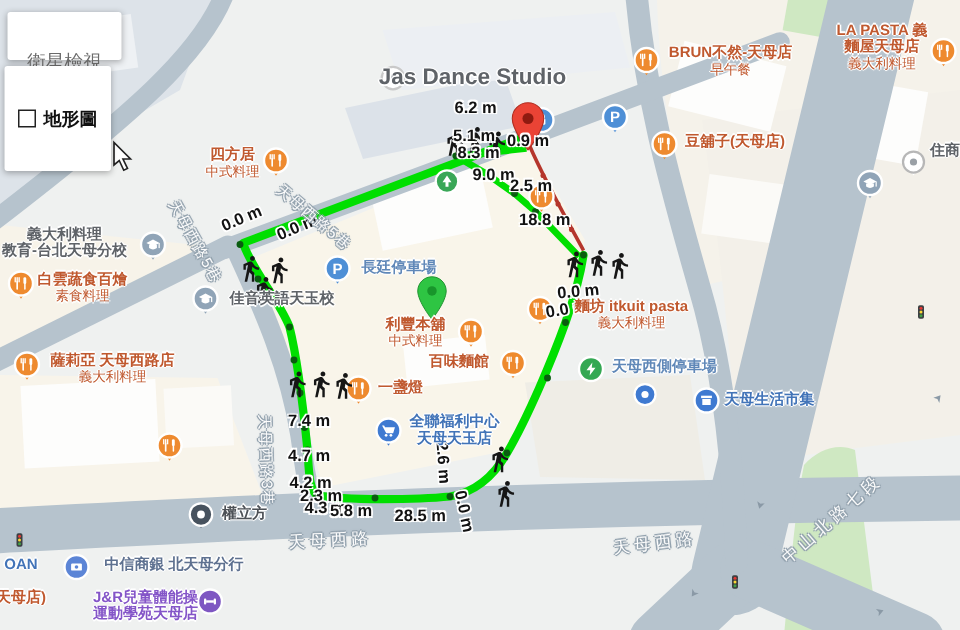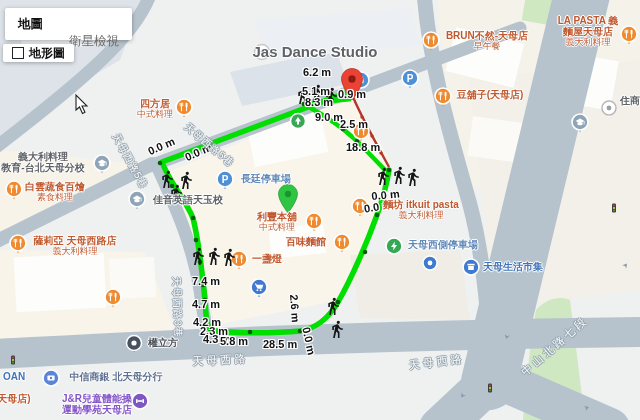--- a/index.html
+++ b/index.html
@@ -16,21 +16,21 @@
   .pp{color:#8455c8}.pbk{color:#5e7190}.pd{color:#4d5156}.pl{color:#7d8fd6}
   .street{font-size:11px;color:#fdfdfd;letter-spacing:3px;transform-origin:0 0;
         text-shadow:-1px 0 0 #93a2ae,1px 0 0 #93a2ae,0 -1px 0 #93a2ae,0 1px 0 #93a2ae,0 0 2px #93a2ae;}
   .lane{letter-spacing:1px;font-size:10px;}
   .ctrl{position:absolute;background:#fff;border-radius:2px;box-shadow:0 1px 4px rgba(0,0,0,.3);
         display:flex;align-items:center;z-index:30;}
   #viewbox{left:5px;top:8px;height:32px;}
   #viewbox .btn{padding:0 13px;font-size:12.5px;line-height:32px;cursor:pointer;}
   #btn-map{font-weight:700;color:#111;}
   #btn-sat{font-weight:400;color:#6b6b6b;margin-top:34px;}
-  #terrainbox{left:3px;top:44px;height:18px;padding:0 9px;font-size:12px;color:#111;font-weight:600;}
+  #terrainbox{left:3px;top:44px;height:38px;padding:16px 9px;font-size:12px;color:#111;font-weight:600;}
   #terrainbox .cb{width:10px;height:10px;border:1.6px solid #222;margin-right:5px;background:#fff;}
 </style>
 </head>
 <body>
 
 <div id="map">
 
 <svg id="base" width="640" height="420" viewBox="0 0 640 420">
   <defs>
     <path id="walker" d="M13.5 5.5c1.1 0 2-.9 2-2s-.9-2-2-2-2 .9-2 2 .9 2 2 2zM9.8 8.9L7 23h2.1l1.8-8 2.1 2v6h2v-7.5l-2.1-2 .6-3C14.8 12 16.8 13 19 13v-2c-1.9 0-3.5-1-4.3-2.4l-1-1.6c-.4-.6-1-1-1.7-1-.3 0-.5.1-.8.1L6 8.3V13h2V9.6l1.8-.7"></path>
@@ -310,20 +310,24 @@
 <div class="lbl poi po" style="left:277px;top:211px">
       <div>利豐本舖</div>
       <div class="sub">中式料理</div>
     </div>
 <div class="lbl poi po" style="left:306px;top:236px">
       <div>百味麵館</div>
     </div>
 <div class="lbl poi po" style="left:267px;top:253px">
       <div>一盞燈</div>
     </div>
+<div class="lbl poi pb" style="left:303px;top:276px">
+      <div>全聯福利中心</div>
+      <div>天母天玉店</div>
+    </div>
 <div class="lbl poi po" style="left:421px;top:199px">
       <div>麵坊 itkuit pasta</div>
       <div class="sub">義大利料理</div>
     </div>
 <div class="lbl poi pk" style="left:443px;top:239px">
       <div>天母西側停車場</div>
     </div>
 <div class="lbl poi pb" style="left:513px;top:261px">
       <div>天母生活市集</div>
     </div>
@@ -360,21 +364,20 @@
     </div>
 
 <div class="lbl street" style="left:192px;top:354px;transform:rotate(-3deg)">天母西路</div>
 <div class="lbl street" style="left:408px;top:358px;transform:rotate(-7deg)">天母西路</div>
 <div class="lbl street" style="left:523px;top:366px;transform:rotate(-41deg);transform-origin:0 50%">中山北路七段</div>
 <div class="lbl street lane" style="left:121px;top:131px;transform:rotate(61deg)">天母西路5巷</div>
 <div class="lbl street lane" style="left:190px;top:120px;transform:rotate(40deg)">天母西路5巷</div>
 <div class="lbl street lane" style="left:183px;top:276px;transform:rotate(88deg)">天母西路3巷</div>
 
 <div class="ctrl" id="viewbox">
-  <div class="btn" id="btn-map">地圖</div>
   <div class="btn" id="btn-sat">衛星檢視</div>
 </div>
 <div class="ctrl" id="terrainbox">
   <span class="cb"></span>
   <span>地形圖</span>
 </div>
 
 </div>
 
 </body></html>

